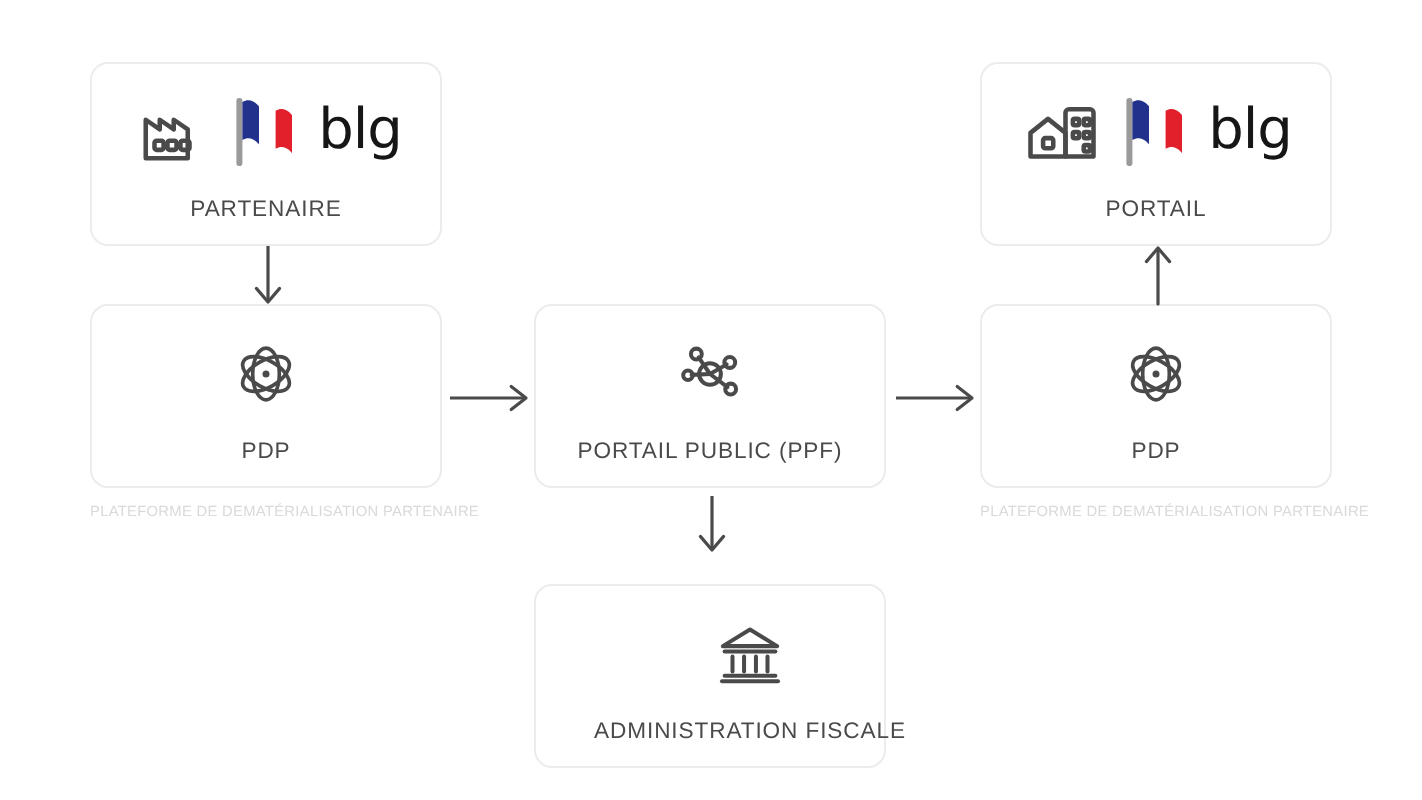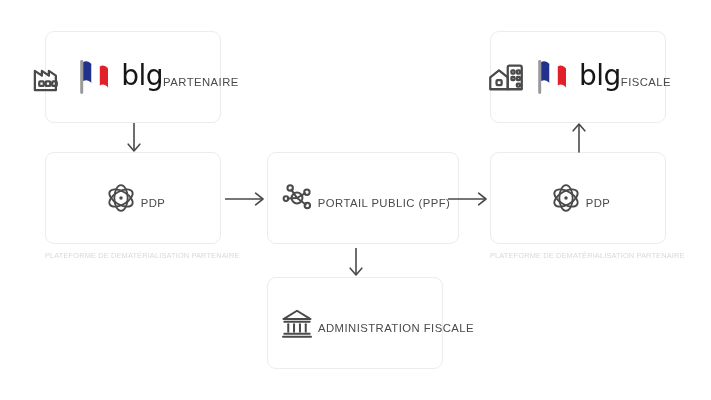--- a/index.html
+++ b/index.html
@@ -21,21 +21,21 @@
   }
 
   
   .node {
     position: absolute;
     box-sizing: border-box;
     background: #ffffff;
     border: 1px solid #ececec;
     border-radius: 9px;
     display: flex;
-    flex-direction: row;
+    flex-direction: column;
     align-items: center;
     justify-content: center;
   }
   .node-icons {
     display: flex;
     align-items: center;
     justify-content: center;
     gap: 9px;
     height: 46px;
   }
@@ -132,39 +132,39 @@
           <rect x="2.2" y="4" width="3" height="34" rx="1.4" fill="#9a9a9a"></rect>
           <g>
             <path d="M5.2 6 C10 3.2 13.5 8.2 13.5 8.2 L13.5 27.2 C13.5 27.2 10 22.2 5.2 25 Z" fill="#21318c"></path>
             <path d="M13.5 8.2 C13.5 8.2 17 13.2 21.8 10.4 L21.8 29.4 C17 32.2 13.5 27.2 13.5 27.2 Z" fill="#ffffff"></path>
             <path d="M21.8 10.4 C26.6 7.6 30 12.6 30 12.6 L30 31.6 C30 31.6 26.6 26.6 21.8 29.4 Z" fill="#e1202b"></path>
           </g>
         </svg>
       </span>
       <span class="wordmark">blg</span>
     </div>
-    <div class="node-label">FISCALE</div>
+    <div class="node-label">PORTAIL</div>
   </div>
 
   <div class="node" style="left:45px; top:152px; width:176px; height:92px;">
     <div class="node-icons">
       <span>
         <svg class="glyph" width="40" height="40" viewBox="0 0 48 48" fill="none" stroke="#4a4a4a" stroke-width="2.2">
           <ellipse cx="24" cy="24" rx="8" ry="15.5"></ellipse>
           <ellipse cx="24" cy="24" rx="8" ry="15.5" transform="rotate(60 24 24)"></ellipse>
           <ellipse cx="24" cy="24" rx="8" ry="15.5" transform="rotate(120 24 24)"></ellipse>
           <circle cx="24" cy="24" r="2.1" fill="#4a4a4a" stroke="none"></circle>
         </svg>
       </span>
     </div>
     <div class="node-label">PDP</div>
   </div>
   <div class="node-caption" style="left:45px; top:251px; width:176px;">PLATEFORME DE DEMATÉRIALISATION PARTENAIRE</div>
 
-  <div class="node" style="left:267px; top:152px; width:192px; height:92px;">
+  <div class="node" style="left:267px; top:152px; width:176px; height:92px;">
     <div class="node-icons">
       <span>
         <svg class="glyph" width="42" height="42" viewBox="0 0 48 48" fill="none" stroke="#4a4a4a" stroke-width="2.3" stroke-linecap="round">
           <path d="M24 24 L17.5 14.5"></path>
           <path d="M24 24 L33.5 18.5"></path>
           <path d="M24 24 L34 31.5"></path>
           <path d="M24 24 L13.5 24.5"></path>
           <circle cx="24" cy="24" r="6.2"></circle>
           <circle cx="16.2" cy="12.6" r="3.1"></circle>
           <circle cx="35.3" cy="17.4" r="3.1"></circle>
@@ -184,21 +184,21 @@
           <ellipse cx="24" cy="24" rx="8" ry="15.5" transform="rotate(60 24 24)"></ellipse>
           <ellipse cx="24" cy="24" rx="8" ry="15.5" transform="rotate(120 24 24)"></ellipse>
           <circle cx="24" cy="24" r="2.1" fill="#4a4a4a" stroke="none"></circle>
         </svg>
       </span>
     </div>
     <div class="node-label">PDP</div>
   </div>
   <div class="node-caption" style="left:490px; top:251px; width:176px;">PLATEFORME DE DEMATÉRIALISATION PARTENAIRE</div>
 
-  <div class="node" style="left:267px; top:277px; width:176px; height:92px;padding-left:40px;">
+  <div class="node" style="left:267px; top:292px; width:176px; height:92px;padding-left:40px;">
     <div class="node-icons">
       <span>
         <svg class="glyph" width="42" height="42" viewBox="0 0 48 48" fill="none" stroke="#4a4a4a" stroke-width="2.3" stroke-linecap="round" stroke-linejoin="round">
           <path d="M8.5 19.5 L24 10 L39.5 19.5 Z"></path>
           <path d="M9.5 22.6 H38.5"></path>
           <path d="M14 25.5 V34"></path>
           <path d="M20.6 25.5 V34"></path>
           <path d="M27.4 25.5 V34"></path>
           <path d="M34 25.5 V34"></path>
           <path d="M9.5 36.4 H38.5"></path>

